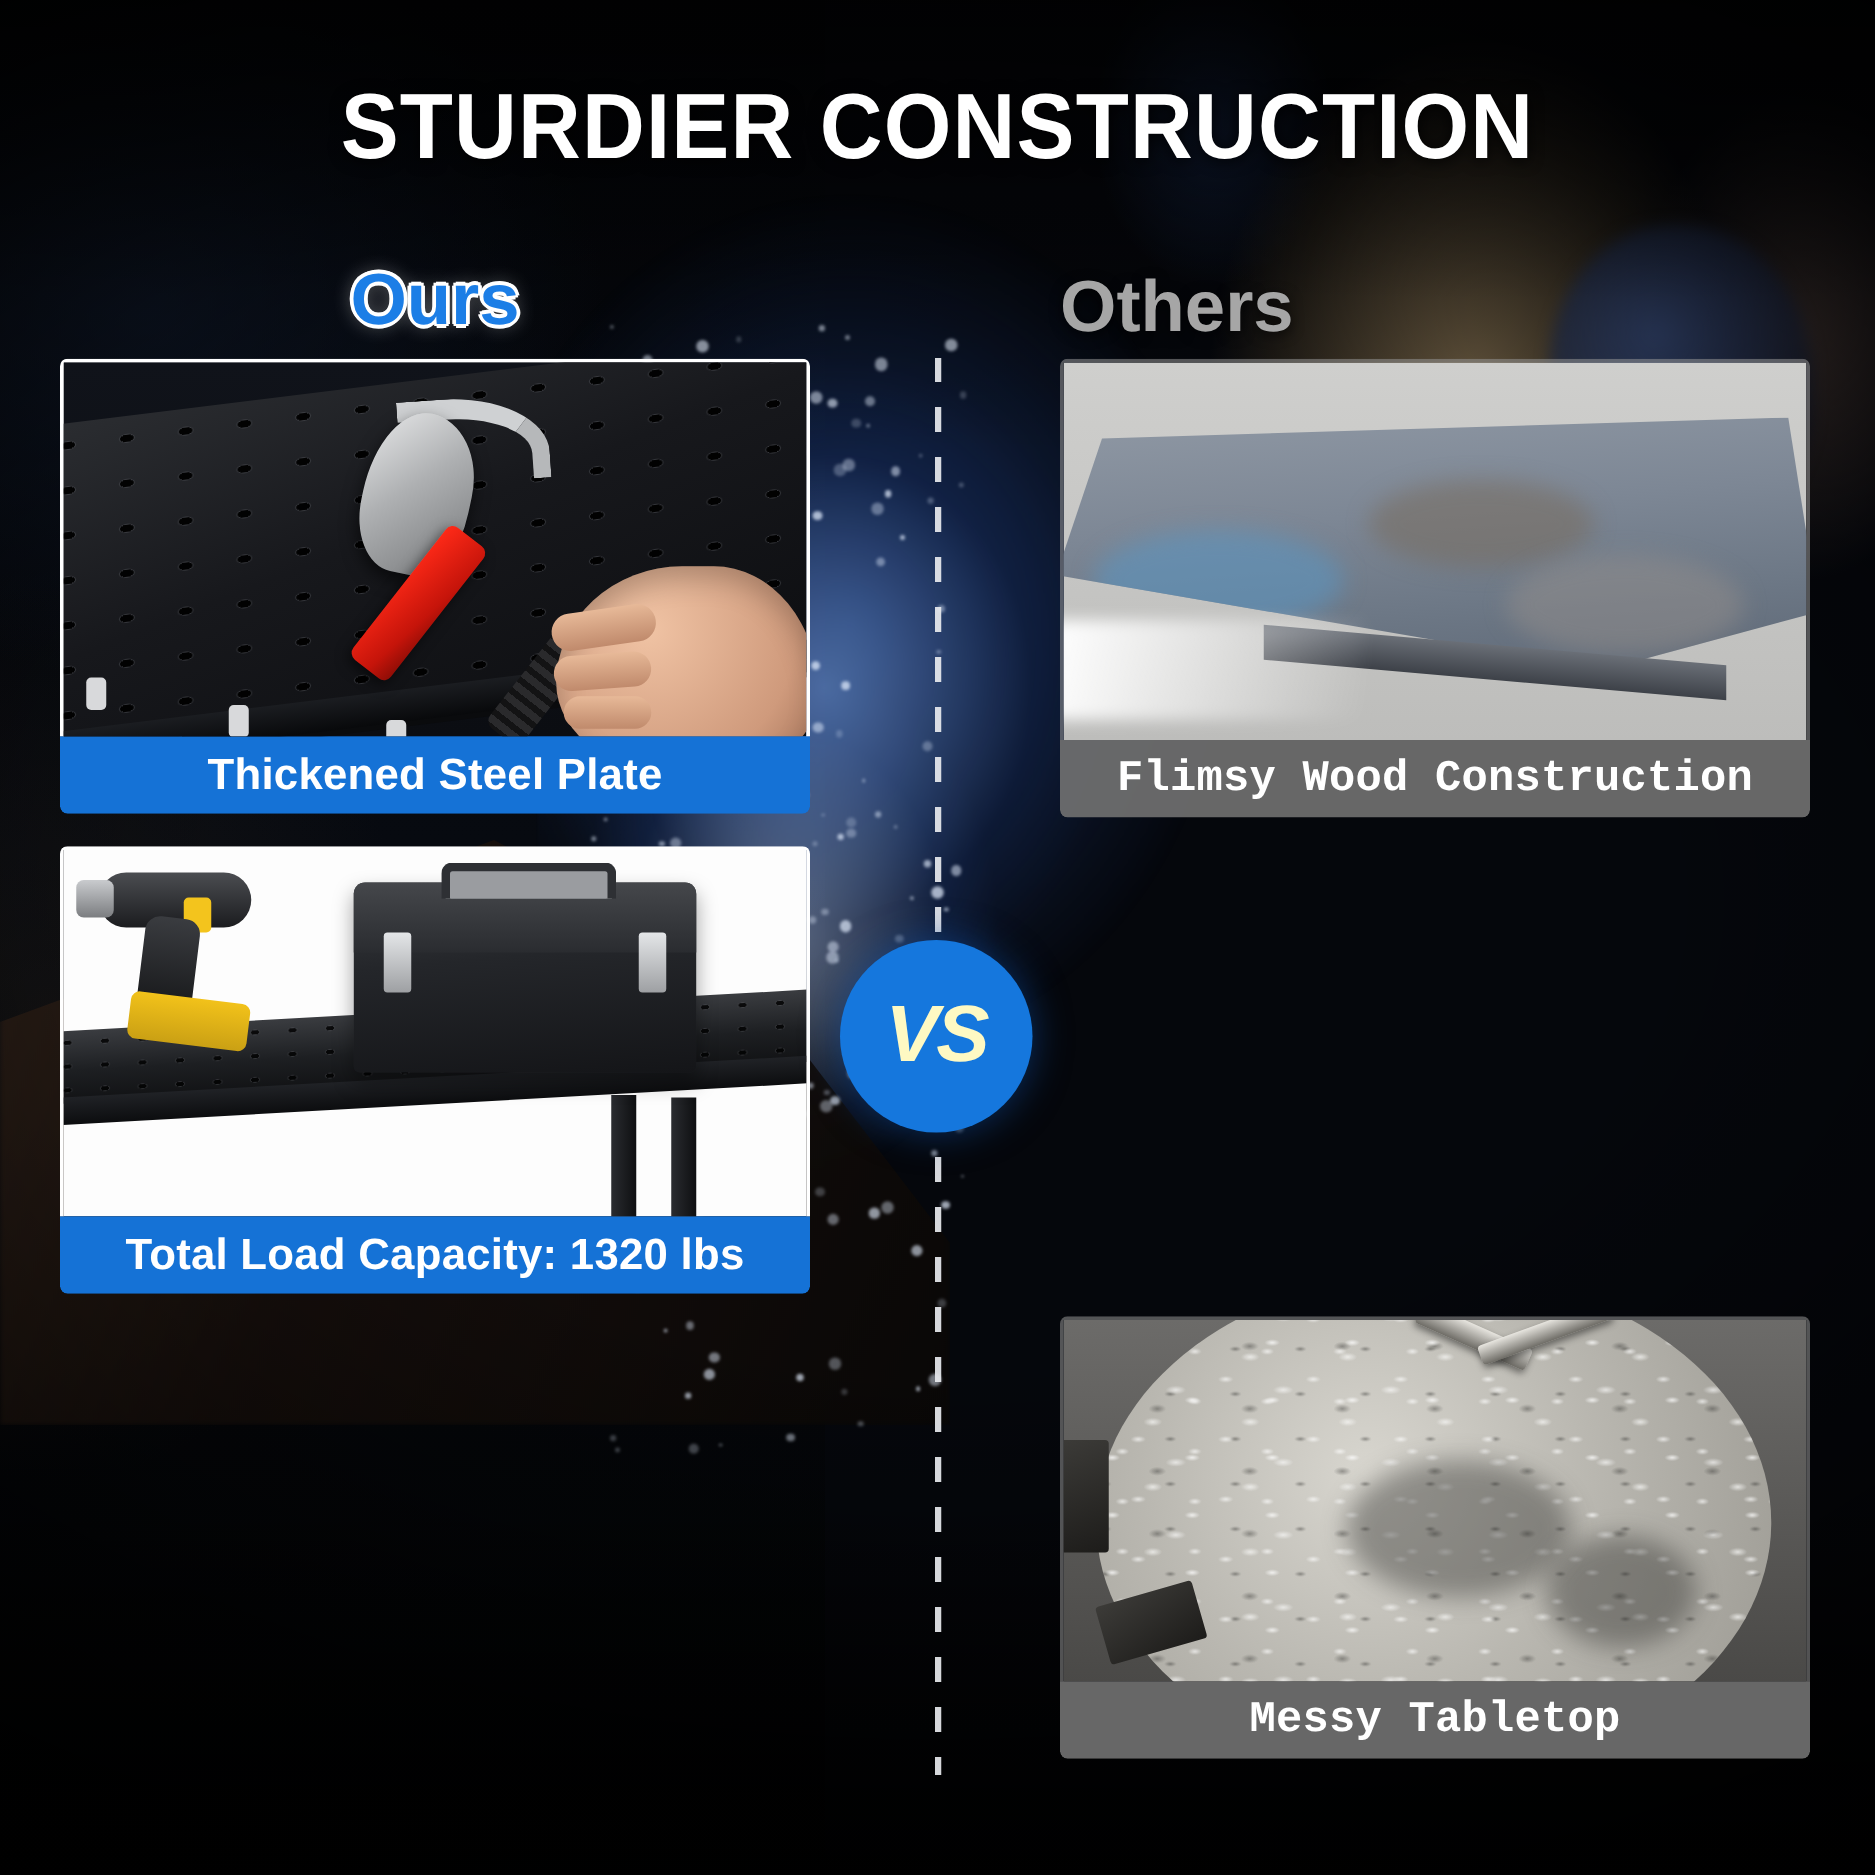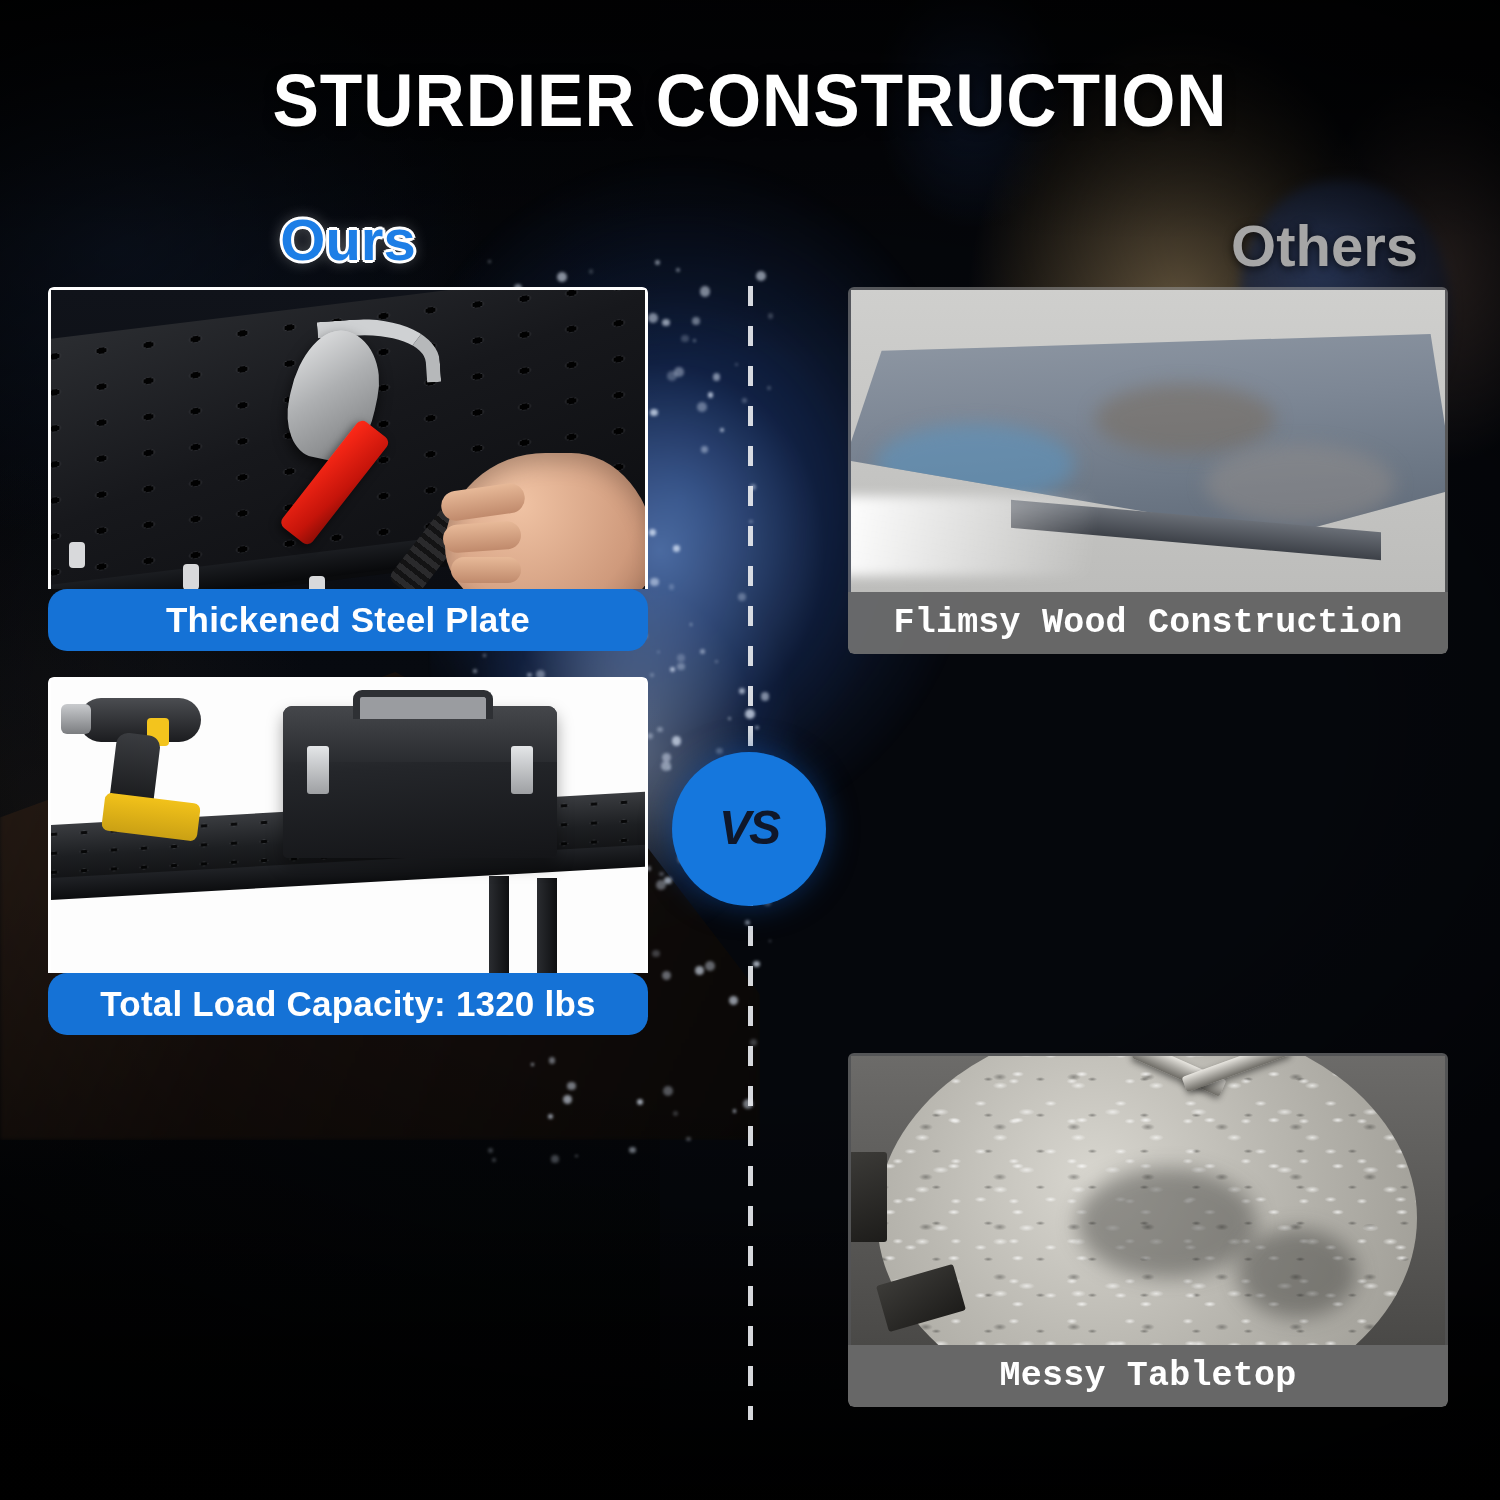--- a/index.html
+++ b/index.html
@@ -67,34 +67,34 @@
   .col-head{position:absolute;font-size:58px;font-weight:bold;}
   .col-head.ours{
     left:48px;width:600px;top:206px;text-align:center;
     color:#1c7ee6;
     text-shadow:
       -2px -2px 0 #ffffff, 2px -2px 0 #ffffff, -2px 2px 0 #ffffff, 2px 2px 0 #ffffff,
       0 -3px 0 #ffffff, 0 3px 0 #ffffff, -3px 0 0 #ffffff, 3px 0 0 #ffffff,
       0 0 16px rgba(255,255,255,.45);
   }
   .col-head.others{
-    left:818px;width:600px;top:212px;text-align:right;
+    left:848px;width:600px;top:212px;text-align:left;
     color:#a6a6a6;
     text-shadow:0 2px 10px rgba(0,0,0,.7);
   }
 
   
   .panel{position:absolute;width:600px;border-radius:6px;overflow:hidden;}
   .panel .photo{position:relative;width:100%;height:302px;overflow:hidden;}
   .cap{
     height:62px;display:flex;align-items:center;justify-content:center;
     font-size:35px;font-weight:bold;color:#ffffff;letter-spacing:.2px;
     border-radius:0 0 6px 6px;
   }
-  .cap.blue{background:#1572d6;border-radius:19px;}
+  .cap.blue{background:#1572d6;}
   .cap.gray{background:rgba(112,112,112,.92);font-family:Liberation Mono, monospace;}
 
   .p-left{left:48px;}
   .p-right{left:848px;}
   .row1{top:287px;}
   .row2{top:677px;}
   .row3{top:1053px;}
   .p-left .photo{border:3px solid #ffffff;border-bottom:none;box-sizing:border-box;}
   .p-right .photo{border:3px solid rgba(150,150,150,.55);border-bottom:none;box-sizing:border-box;}
   .p-right.row1 .photo{height:305px;}
@@ -275,21 +275,21 @@
   .divider{
     position:absolute;left:748px;top:286px;width:5px;height:1134px;
     background:repeating-linear-gradient(180deg, rgba(232,234,238,.92) 0 20px, rgba(0,0,0,0) 20px 40px);
   }
   .vs{
     position:absolute;left:672px;top:752px;width:154px;height:154px;border-radius:50%;
     background:#1577dd;display:flex;align-items:center;justify-content:center;
     box-shadow:0 0 30px rgba(15,80,170,.55);
   }
   .vs span{
-    color:#0f172a;font-size:48px;font-weight:bold;font-style:italic;letter-spacing:-2px;
+    color:#fef9c3;font-size:64px;font-weight:bold;font-style:italic;letter-spacing:-2px;
     transform:translateY(-2px);
   }
 </style>
 </head>
 <body>
 
 <div class="stage">
 
   <div class="bg">
     <div class="bg-dark-left"></div>

